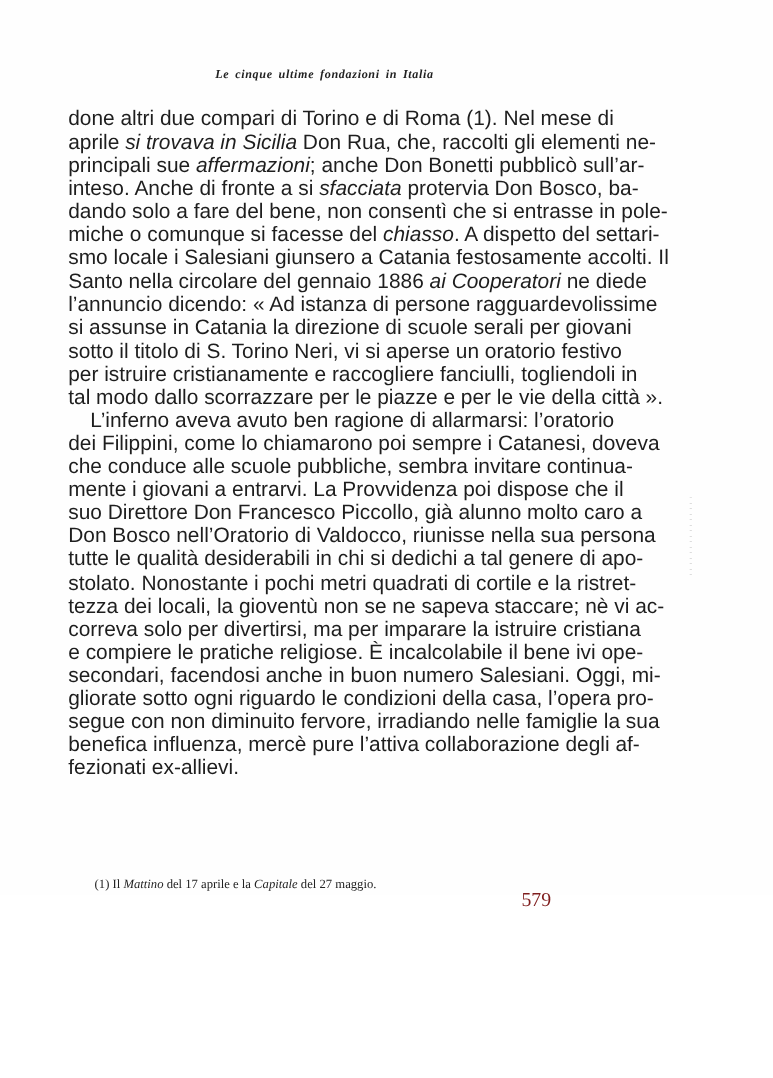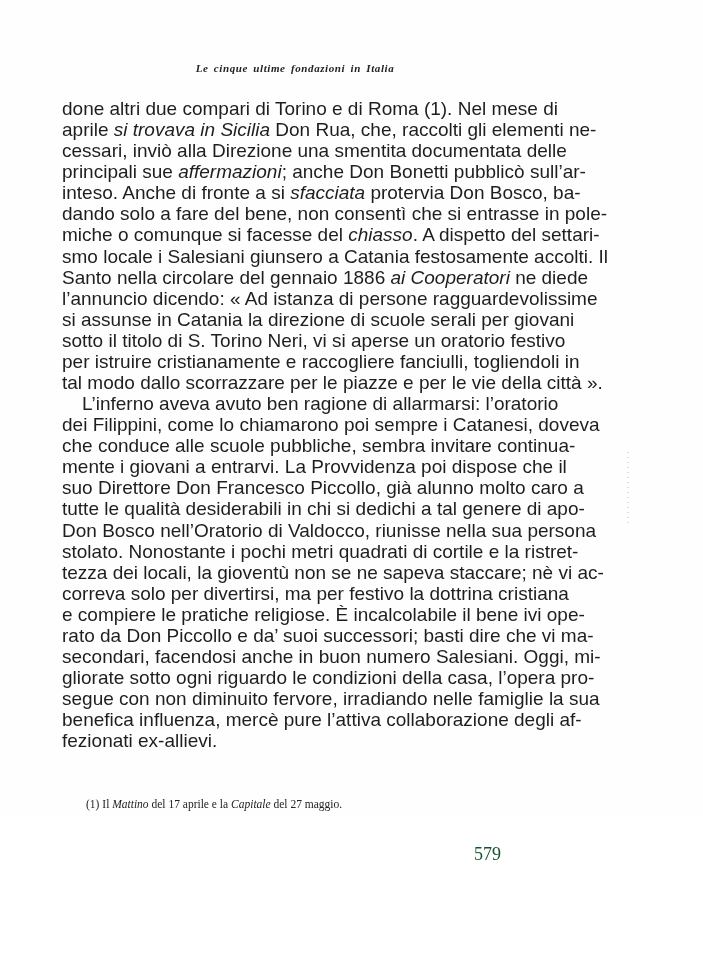--- a/index.html
+++ b/index.html
@@ -68,65 +68,62 @@
       color: #222;
       white-space: nowrap;
     }
     .footnote .it { font-style: italic; }
     .page-number {
       position: absolute;
       left: 474px;
       top: 808px;
       font-family: "Liberation Serif", serif;
       font-size: 18px;
-      color: #14532d;
-      margin-top: 36px;
+      color: #7f1d1d;
     }
     .speckles {
       position: absolute;
       left: 627px;
       top: 452px;
       width: 2px;
       height: 75px;
       background: repeating-linear-gradient(to bottom, rgba(160,160,160,0.35) 0 1px, transparent 1px 5px);
     }
   </style>
 </head>
 <body>
 
 <div class="page">
   <div class="running-head">Le cinque ultime fondazioni in Italia</div>
 
   <div class="body-text" id="body-text">
       <div class="line"><span>done altri due compari di Torino e di Roma (1). Nel mese di</span></div>
       <div class="line"><span>aprile </span><span class="seg-i">si trovava in Sicilia</span><span> Don Rua, che, raccolti gli elementi ne-</span></div>
-      <div class="line"><span>cessari, inviò alla Direzione una smentita documentata delle</span></div>
       <div class="line"><span>principali sue </span><span class="seg-i">affermazioni</span><span>; anche Don Bonetti pubblicò sull’ar-</span></div>
       <div class="line"><span>inteso. Anche di fronte a si </span><span class="seg-i">sfacciata</span><span> protervia Don Bosco, ba-</span></div>
       <div class="line"><span>dando solo a fare del bene, non consentì che si entrasse in pole-</span></div>
       <div class="line"><span>miche o comunque si facesse del </span><span class="seg-i">chiasso</span><span>. A dispetto del settari-</span></div>
       <div class="line"><span>smo locale i Salesiani giunsero a Catania festosamente accolti. Il</span></div>
       <div class="line"><span>Santo nella circolare del gennaio 1886 </span><span class="seg-i">ai Cooperatori</span><span> ne diede</span></div>
       <div class="line"><span>l’annuncio dicendo: « Ad istanza di persone ragguardevolissime</span></div>
       <div class="line"><span>si assunse in Catania la direzione di scuole serali per giovani</span></div>
       <div class="line"><span>sotto il titolo di S. Torino Neri, vi si aperse un oratorio festivo</span></div>
       <div class="line"><span>per istruire cristianamente e raccogliere fanciulli, togliendoli in</span></div>
       <div class="line last"><span>tal modo dallo scorrazzare per le piazze e per le vie della città ».</span></div>
       <div class="line indent"><span>L’inferno aveva avuto ben ragione di allarmarsi: l’oratorio</span></div>
       <div class="line"><span>dei Filippini, come lo chiamarono poi sempre i Catanesi, doveva</span></div>
       <div class="line"><span>che conduce alle scuole pubbliche, sembra invitare continua-</span></div>
       <div class="line"><span>mente i giovani a entrarvi. La Provvidenza poi dispose che il</span></div>
       <div class="line"><span>suo Direttore Don Francesco Piccollo, già alunno molto caro a</span></div>
+      <div class="line"><span>Don Bosco nell’Oratorio di Valdocco, riunisse nella sua persona</span></div>
       <div class="line"><span>tutte le qualità desiderabili in chi si dedichi a tal genere di apo-</span></div>
-      <div class="line"><span>Don Bosco nell’Oratorio di Valdocco, riunisse nella sua persona</span></div>
       <div class="line"><span>stolato. Nonostante i pochi metri quadrati di cortile e la ristret-</span></div>
       <div class="line"><span>tezza dei locali, la gioventù non se ne sapeva staccare; nè vi ac-</span></div>
-      <div class="line"><span>correva solo per divertirsi, ma per festivo la dottrina cristiana</span></div>
+      <div class="line"><span>correva solo per divertirsi, ma per imparare la istruire cristiana</span></div>
       <div class="line"><span>e compiere le pratiche religiose. È incalcolabile il bene ivi ope-</span></div>
-      <div class="line"><span>rato da Don Piccollo e da’ suoi successori; basti dire che vi ma-</span></div>
       <div class="line"><span>secondari, facendosi anche in buon numero Salesiani. Oggi, mi-</span></div>
       <div class="line"><span>gliorate sotto ogni riguardo le condizioni della casa, l’opera pro-</span></div>
       <div class="line"><span>segue con non diminuito fervore, irradiando nelle famiglie la sua</span></div>
       <div class="line"><span>benefica influenza, mercè pure l’attiva collaborazione degli af-</span></div>
       <div class="line last"><span>fezionati ex-allievi.</span></div>
     </div>
 
   <div class="footnote">
     <span>(1)</span><span> Il </span><span class="it">Mattino</span><span> del 17 aprile e la </span><span class="it">Capitale</span><span> del 27 maggio.</span>
   </div>

